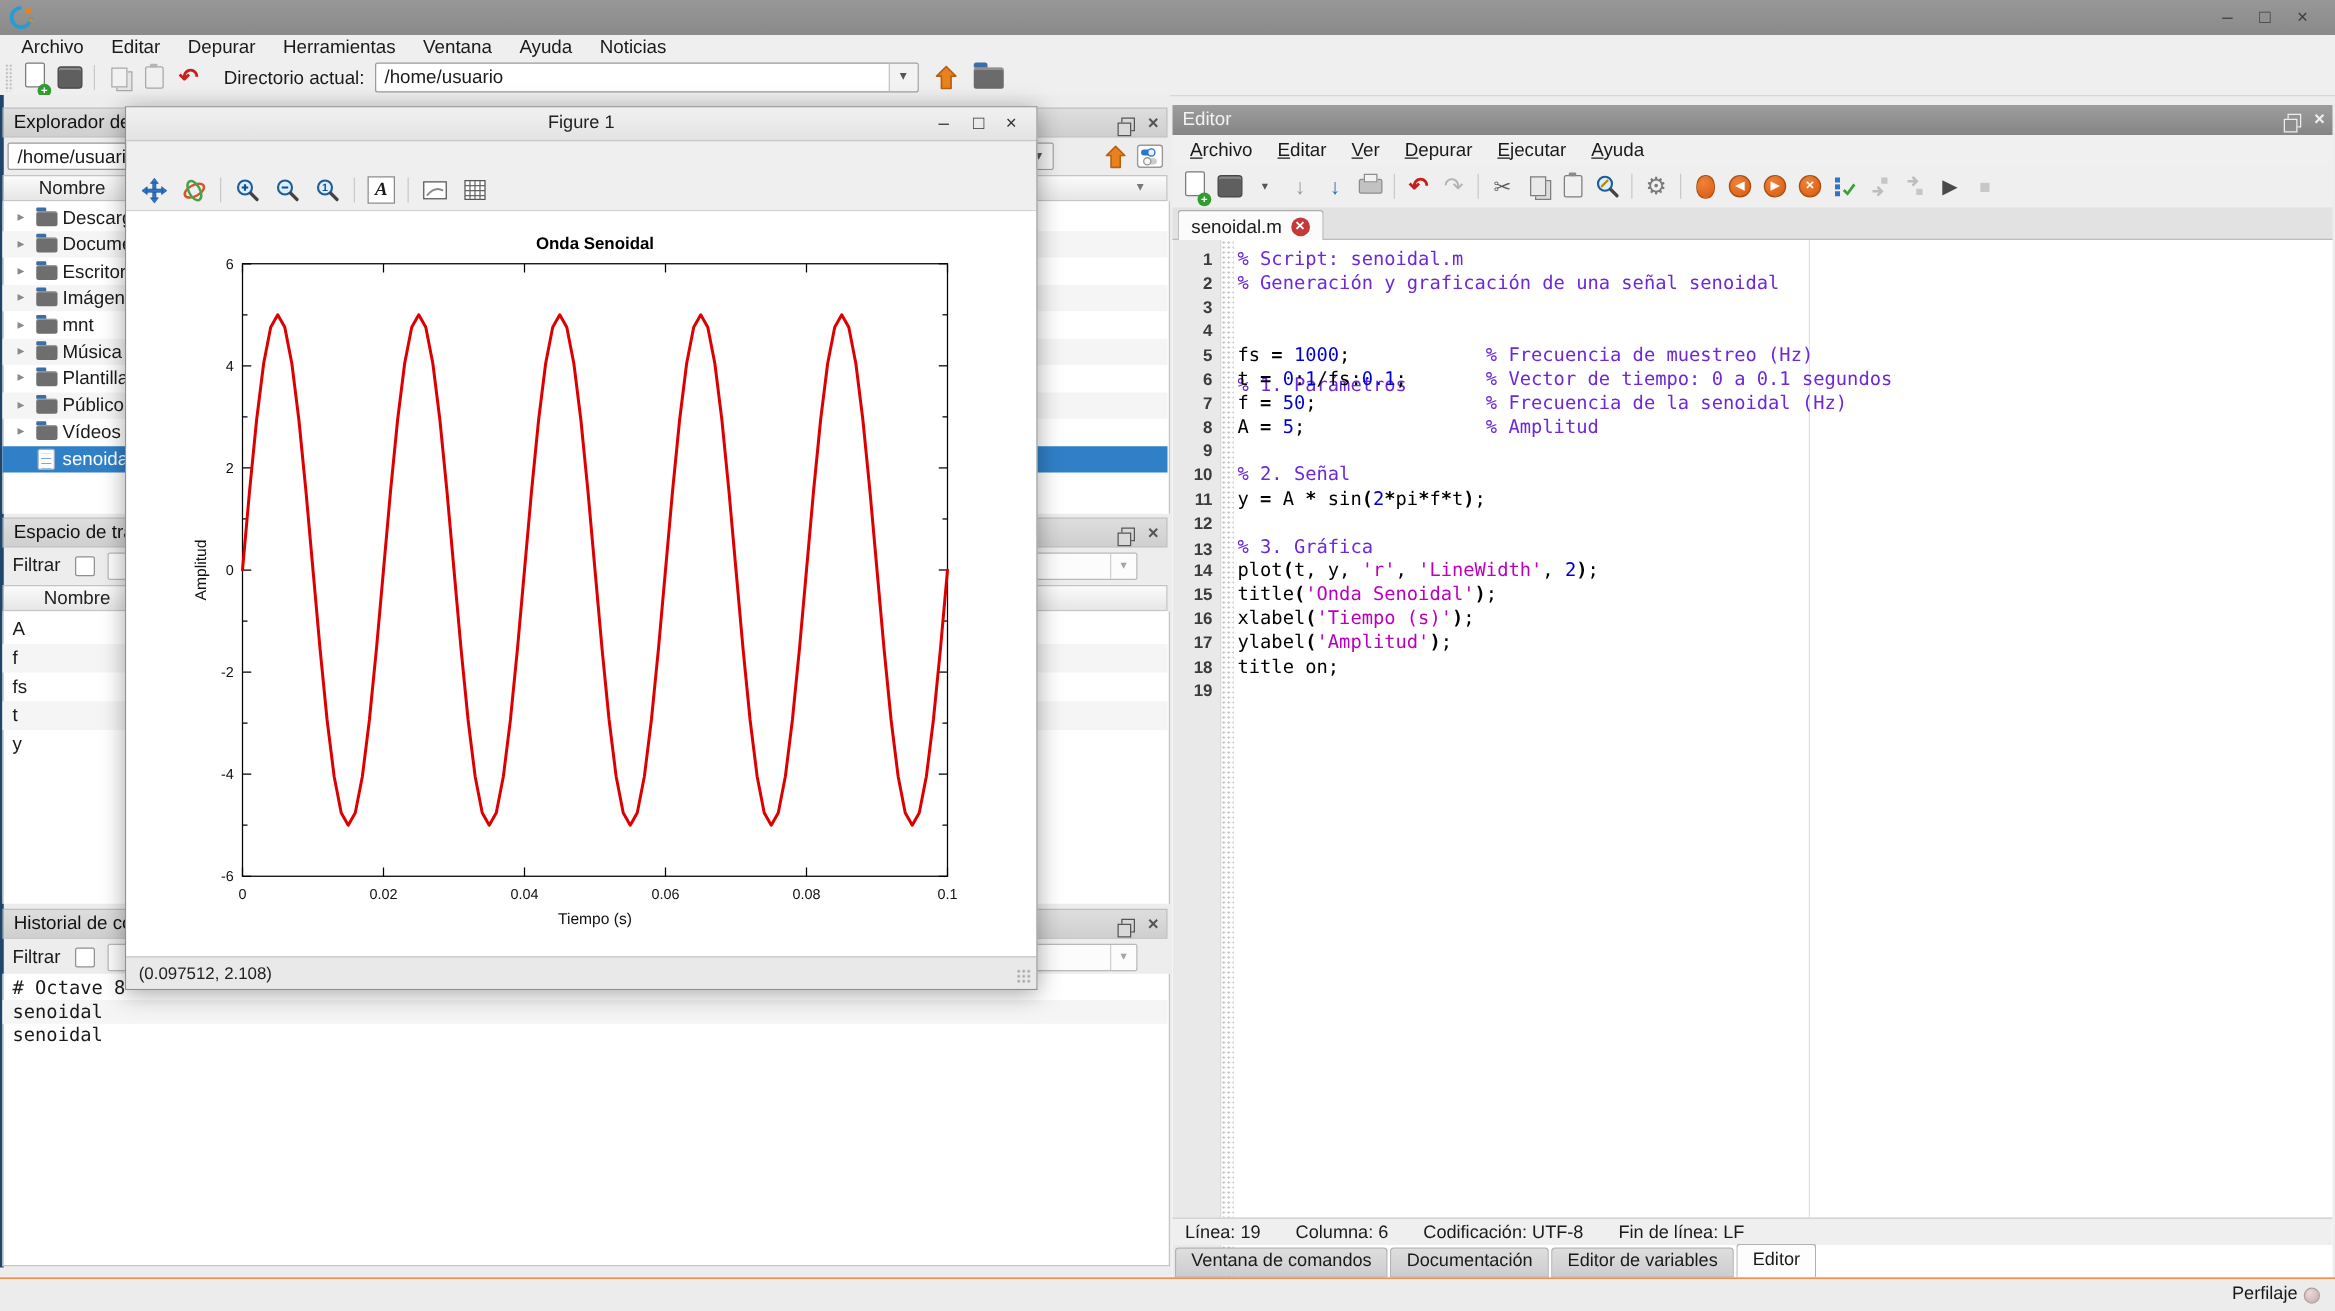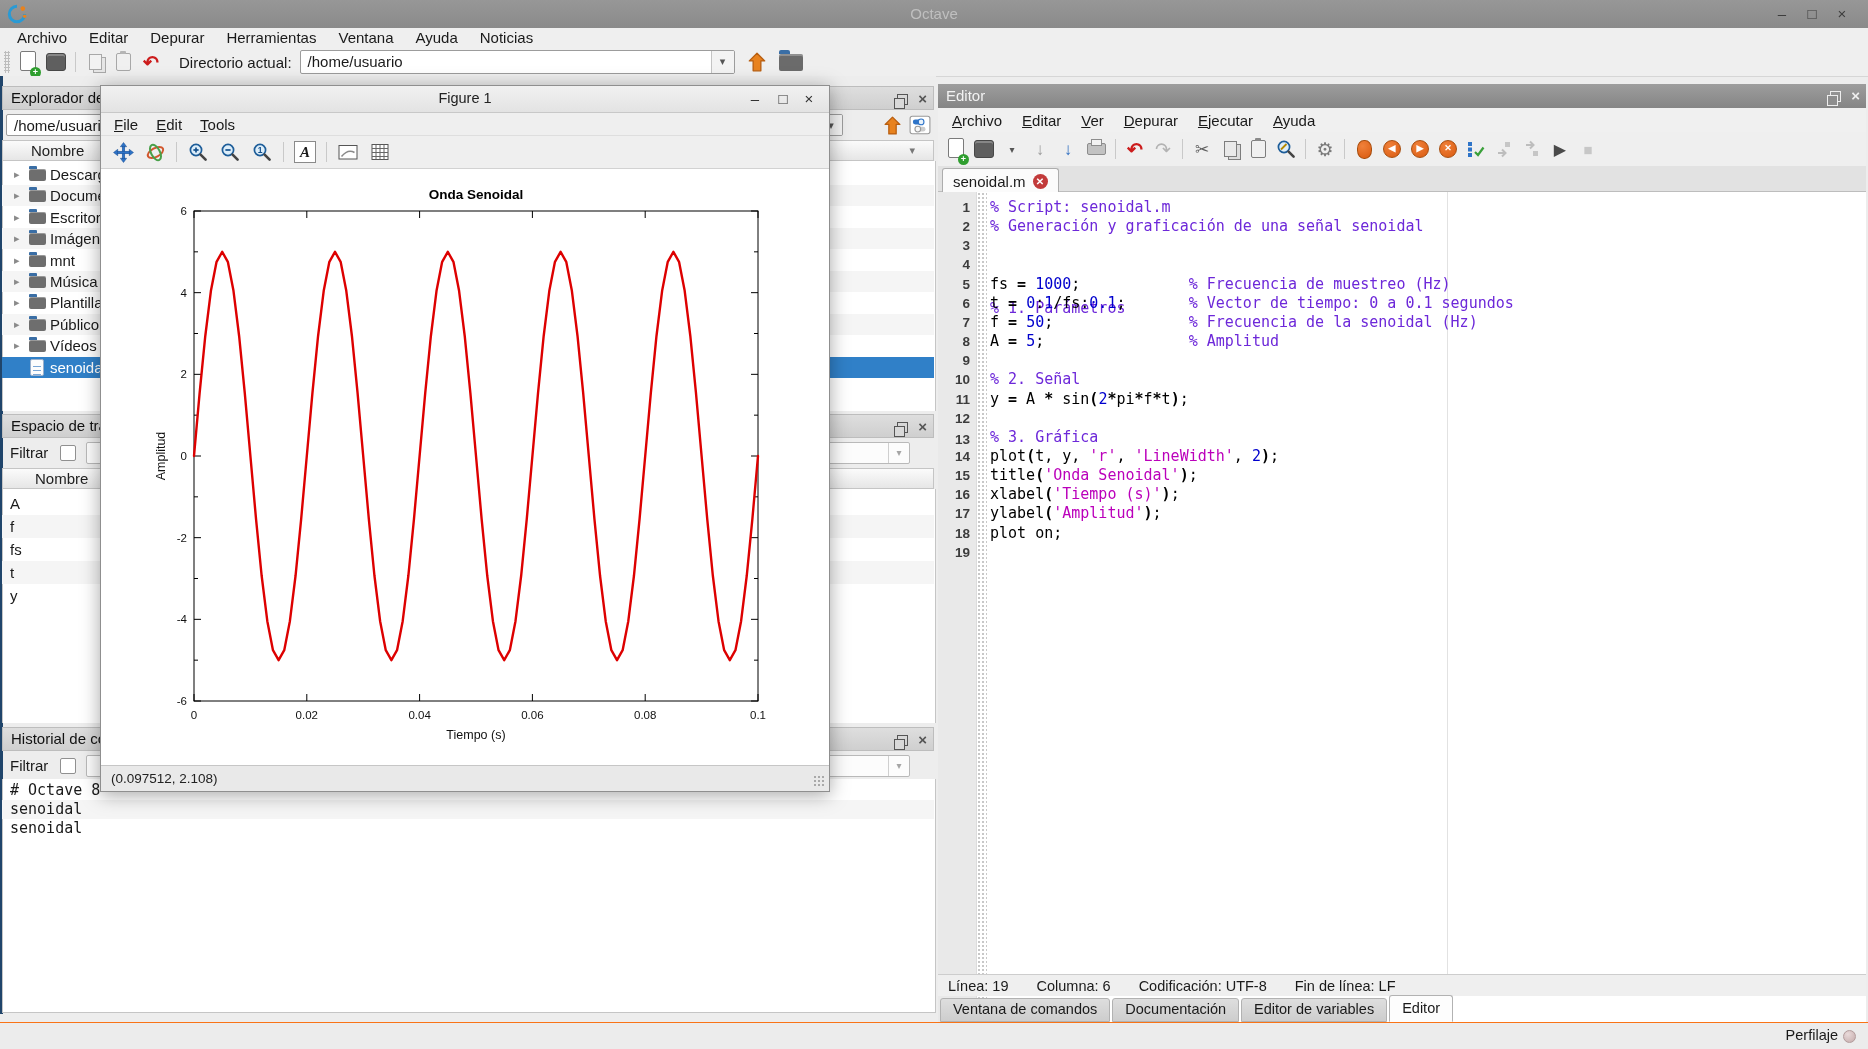--- a/index.html
+++ b/index.html
@@ -107,21 +107,20 @@
 <body>
 
 <div class="abs" id="titlebar">
   <span class="abs" style="left:7px;top:4px">
     <svg width="20" height="20" viewBox="0 0 20 20">
         <path d="M10 2.3 a7.7 7.7 0 1 0 7.7 7.7" fill="none" stroke="#2a9ad4" stroke-width="3"></path>
         <circle cx="15.8" cy="4.6" r="2.3" fill="#e8821e"></circle>
         <circle cx="17.6" cy="12.3" r="1.7" fill="#e8821e"></circle>
       </svg>
   </span>
-  <span class="wtitle">Octave</span>
   <span class="winbtn" style="right:74px">–</span>
   <span class="winbtn" style="right:44px">□</span>
   <span class="winbtn" style="right:14px">×</span>
 </div>
 
 <div class="abs" id="menubar">
     <span class="mi">Archivo</span>
     <span class="mi">Editar</span>
     <span class="mi">Depurar</span>
     <span class="mi">Herramientas</span>
@@ -446,21 +445,21 @@
         <div class="cl" style="top: 140.05px;"><span class="tk-p">A </span><span class="tk-o">=</span><span class="tk-p"> </span><span class="tk-n">5</span><span class="tk-p">;                </span><span class="tk-c">% Amplitud</span></div>
         <div class="cl" style="top: 159.2px;">&nbsp;</div>
         <div class="cl" style="top: 178.35px;"><span class="tk-c">% 2. Señal</span></div>
         <div class="cl" style="top: 197.5px;"><span class="tk-p">y </span><span class="tk-o">=</span><span class="tk-p"> A </span><span class="tk-o">*</span><span class="tk-p"> sin</span><span class="tk-o">(</span><span class="tk-n">2</span><span class="tk-o">*</span><span class="tk-p">pi</span><span class="tk-o">*</span><span class="tk-p">f</span><span class="tk-o">*</span><span class="tk-p">t</span><span class="tk-o">)</span><span class="tk-p">;</span></div>
         <div class="cl" style="top: 216.65px;">&nbsp;</div>
         <div class="cl" style="top: 235.8px;"><span class="tk-c">% 3. Gráfica</span></div>
         <div class="cl" style="top: 254.95px;"><span class="tk-p">plot</span><span class="tk-o">(</span><span class="tk-p">t, y, </span><span class="tk-s">'r'</span><span class="tk-p">, </span><span class="tk-s">'LineWidth'</span><span class="tk-p">, </span><span class="tk-n">2</span><span class="tk-o">)</span><span class="tk-p">;</span></div>
         <div class="cl" style="top: 274.1px;"><span class="tk-p">title</span><span class="tk-o">(</span><span class="tk-s">'Onda Senoidal'</span><span class="tk-o">)</span><span class="tk-p">;</span></div>
         <div class="cl" style="top: 293.25px;"><span class="tk-p">xlabel</span><span class="tk-o">(</span><span class="tk-s">'Tiempo (s)'</span><span class="tk-o">)</span><span class="tk-p">;</span></div>
         <div class="cl" style="top: 312.4px;"><span class="tk-p">ylabel</span><span class="tk-o">(</span><span class="tk-s">'Amplitud'</span><span class="tk-o">)</span><span class="tk-p">;</span></div>
-        <div class="cl" style="top: 331.55px;"><span class="tk-p">plot on</span><span class="tk-p">;</span></div>
+        <div class="cl" style="top: 331.55px;"><span class="tk-p">title on</span><span class="tk-p">;</span></div>
         <div class="cl" style="top: 350.7px;">&nbsp;</div>
       </div>
   </div>
   <div id="editor-status">
       <span>Línea: 19</span>
       <span>Columna: 6</span>
       <span>Codificación: UTF-8</span>
       <span>Fin de línea: LF</span>
     </div>
   <div id="bottom-tabs">
@@ -476,25 +475,20 @@
   <span id="profdot"></span>
 </div>
 
 <div class="abs" id="figurewin">
   <div id="figtitle">
     <span class="wtitle">Figure 1</span>
     <span class="winbtn" style="right:62px">–</span>
     <span class="winbtn" style="right:34px">□</span>
     <span class="winbtn" style="right:8px">×</span>
   </div>
-  <div id="figmenus">
-      <span class="mi"><u>F</u>ile</span>
-      <span class="mi"><u>E</u>dit</span>
-      <span class="mi"><u>T</u>ools</span>
-    </div>
   <div id="figtoolbar">
       <span class="ti">
         <svg width="21" height="21" viewBox="0 0 20 20">
           <g fill="#2e74c8" stroke="#1b4f94" stroke-width="0.5">
             <path d="M10 0.5 13 4.5 7 4.5Z"></path>
             <path d="M10 19.5 13 15.5 7 15.5Z"></path>
             <path d="M0.5 10 4.5 7 4.5 13Z"></path>
             <path d="M19.5 10 15.5 7 15.5 13Z"></path>
             <rect x="8.8" y="4" width="2.4" height="12"></rect>
             <rect x="4" y="8.8" width="12" height="2.4"></rect>

